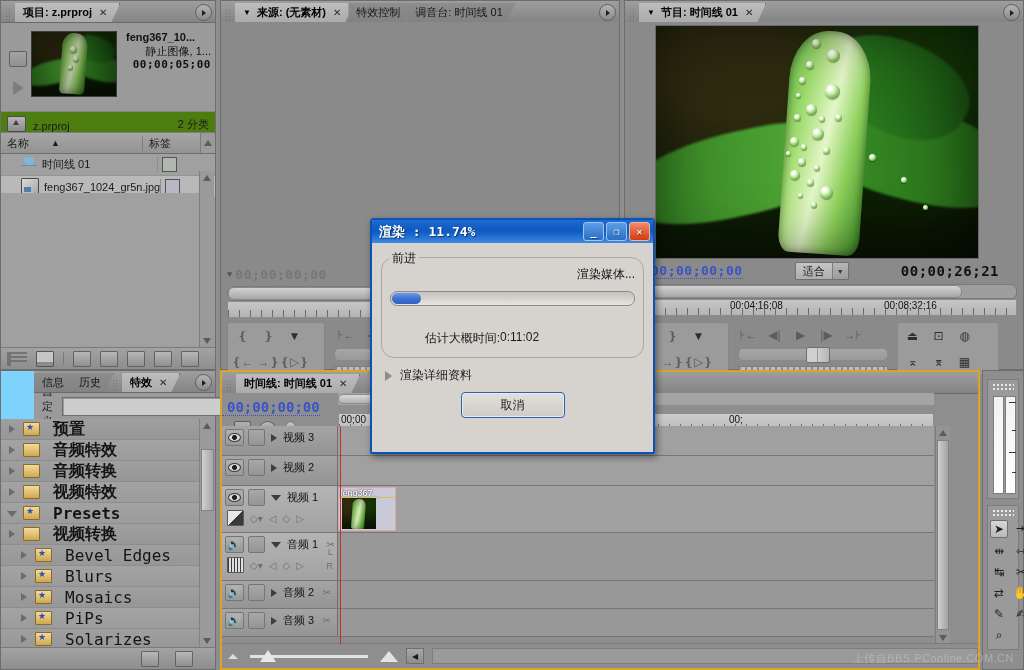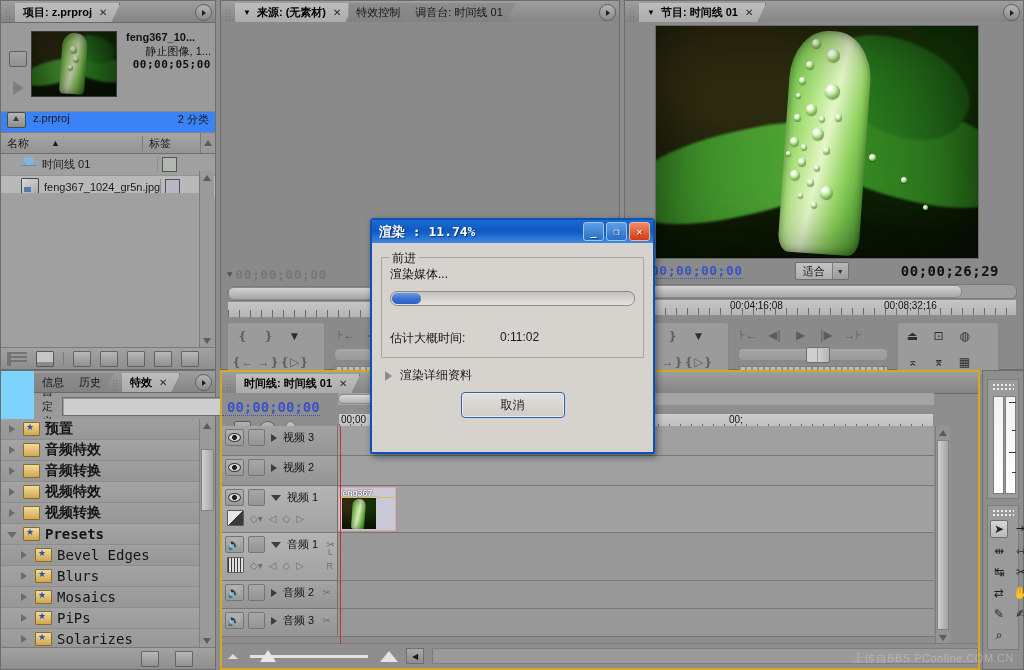--- a/index.html
+++ b/index.html
@@ -53,22 +53,22 @@
   #project{left:0;top:0;width:216px;height:370px;background:#9a9a9a;}
   .proj-preview{height:88px;display:flex;padding:6px 4px 2px 4px;box-sizing:border-box;}
   .pv-btns{width:26px;display:flex;flex-direction:column;align-items:center;gap:14px;padding-top:22px;}
   .pv-icon{width:16px;height:14px;opacity:.6;}
   .pv-icon.cam{border:1px solid #3b3b3b;background:linear-gradient(to bottom,#a9a9a9,#8c8c8c);border-radius:2px;}
   .pv-icon.play{width:0;height:0;border-left:11px solid #6a6a6a;border-top:7px solid transparent;border-bottom:7px solid transparent;}
   .pv-thumb{width:84px;height:64px;margin-top:2px;border:1px solid #3a3a3a;overflow:hidden;position:relative;background:#071003;}
   .pv-meta{flex:1;padding-left:9px;padding-top:1px;line-height:14px;}
   .pv-title{font-weight:bold;font-size:11px;color:#111;}
   .pv-sub{font-size:11px;color:#111;text-align:right;}
-  .proj-path{height:20px;display:flex;align-items:flex-start;padding:0 6px;font-size:11px;
-    border-top:1px solid #868686;border-bottom:1px solid #7d7d7d;background:#3b82f6;}
+  .proj-path{height:20px;display:flex;align-items:flex-end;padding:0 6px;font-size:11px;
+    border-top:1px solid #868686;border-bottom:1px solid #7d7d7d;background:#4d7c0f;}
   .proj-path .folder{width:17px;height:14px;margin-right:7px;border:1px solid #4a4a4a;border-radius:2px;
     background:linear-gradient(to bottom,#b5b5b5,#8d8d8d);position:relative;}
   .proj-path .folder::after{content:"";position:absolute;left:5px;top:3px;width:0;height:0;
     border-bottom:5px solid #3d3d3d;border-left:3px solid transparent;border-right:3px solid transparent;}
   .proj-count{margin-left:auto;font-size:11px;}
   .list-head{height:20px;display:flex;align-items:center;background:linear-gradient(to bottom,#a6a6a6,#939393);
     border-bottom:1px solid #6f6f6f;font-size:11px;}
   .lh-name{flex:1;padding-left:6px;display:flex;align-items:center;gap:22px;}
   .lh-sort{font-size:9px;}
   .lh-label{width:58px;border-left:1px solid #7d7d7d;padding-left:6px;box-sizing:border-box;}
@@ -171,21 +171,21 @@
     background:linear-gradient(to bottom,#9f9f9f,#979797);}
   .fx-row.alt{background:linear-gradient(to bottom,#a3a3a3,#9b9b9b);}
   .fx-tri{width:11px;height:11px;margin-left:6px;flex:0 0 auto;position:relative;}
   .fx-tri::after{content:"";position:absolute;left:2px;top:1px;width:0;height:0;
     border-left:6px solid #6b6b6b;border-top:4px solid transparent;border-bottom:4px solid transparent;}
   .fx-tri.open::after{left:0;top:3px;border-left:5px solid transparent;border-right:5px solid transparent;
     border-top:6px solid #6b6b6b;border-bottom:0;}
   .fx-folder{width:15px;height:12px;flex:0 0 auto;border-radius:1px;
     background:linear-gradient(to bottom,#f1dba0,#cfa84f);border:1px solid #8a6a25;position:relative;}
   .fx-folder.star::after{content:"★";position:absolute;left:2px;top:-2px;font-size:9px;color:#2f4fa8;line-height:12px;}
-  .fx-name{font-family:"DejaVu Sans Mono","Liberation Mono",monospace;font-size:14px;color:#141414;}
+  .fx-name{font-family:"DejaVu Sans Mono","Liberation Mono",monospace;font-size:16px;color:#141414;margin-left:8px;}
   .fx-name.cjk{font-family:"Liberation Sans",sans-serif;font-weight:bold;}
   .fx-scroll{position:absolute;right:0;top:48px;bottom:22px;width:15px;background:#9a9a9a;border-left:1px solid #818181;}
   .fx-scroll .thumb{position:absolute;left:1px;right:1px;top:30px;height:60px;
     background:linear-gradient(to right,#d0d0d0,#a5a5a5);border:1px solid #828282;}
   .fx-bottom{position:absolute;left:0;right:0;bottom:0;height:21px;background:linear-gradient(to bottom,#a2a2a2,#8e8e8e);
     border-top:1px solid #7a7a7a;display:flex;align-items:center;justify-content:flex-end;gap:16px;padding-right:22px;}
 
   
   #timeline{left:220px;top:370px;width:760px;height:300px;background:#8e8e8e;border:2px solid #d9a526;}
   .tl-tabbar{border-bottom:1px solid #6a6a6a;}
@@ -274,21 +274,21 @@
     background:linear-gradient(to bottom,#1d6bd0 0%,#0f59c2 45%,#1763cc 60%,#3f8ae0 100%);
     color:#fff;font-weight:bold;font-size:13px;padding-left:7px;gap:0;
     font-family:"DejaVu Sans Mono","Liberation Mono",monospace;
     text-shadow:1px 1px 1px rgba(0,0,0,.5);border-radius:2px 2px 0 0;}
   .rd-wbtns{margin-left:auto;display:flex;gap:2px;padding-right:3px;}
   .wb{width:19px;height:17px;border:1px solid #9dc6f0;border-radius:3px;
     display:flex;align-items:center;justify-content:center;font-size:10px;color:#fff;
     background:linear-gradient(to bottom,#5e9ee6,#2a6fc4);}
   .wb.close{background:linear-gradient(to bottom,#f08a6a,#d43a12);border-color:#f2b59a;font-weight:bold;}
   .rd-body{padding:6px 9px 0 9px;}
-  .rd-group{border:1px solid #a9a6a1;border-radius:1px;padding:6px 8px 10px 8px;position:relative;margin-top:8px;}
+  .rd-group{border:1px solid #a9a6a1;border-radius:13px;padding:6px 8px 10px 8px;position:relative;margin-top:8px;text-align:right;}
   .rd-legend{position:absolute;top:-8px;left:7px;background:#d6d3ce;padding:0 3px;font-size:12px;color:#111;}
   .rd-status{font-size:12px;color:#111;margin:2px 0 8px 0;}
   .progress{height:13px;background:linear-gradient(to bottom,#c4c2bd,#e6e4e0);
     border:1px solid #8e8b86;border-radius:7px;overflow:hidden;position:relative;}
   .progress .fill{position:absolute;left:1px;top:1px;bottom:1px;border-radius:6px;
     background:linear-gradient(to bottom,#6d9ae8,#3a6fd0 55%,#2f61c2);}
   .rd-eta{display:flex;font-size:12px;margin-top:24px;}
   .rd-eta .lbl{min-width:110px;}
   .rd-det{display:flex;align-items:center;gap:8px;margin:9px 0 0 4px;font-size:12px;}
   .rd-det .tri{width:0;height:0;border-left:7px solid #8b8b8b;border-top:5px solid transparent;border-bottom:5px solid transparent;}
@@ -496,21 +496,21 @@
       </div>
 
       <div class="mon-tc-row" style="top:239px;justify-content:space-between;">
         <span class="tc blue" style="margin-left:20px;">00;00;00;00</span>
         <span class="prg-fit">
           <span class="fit-box">
             <span class="t">适合</span>
             <span class="d">▼</span>
           </span>
         </span>
-        <span class="tc dark" style="margin-right:18px;font-size:14px;">00;00;26;29</span>
+        <span class="tc dark" style="margin-right:18px;font-size:14px;">00;00;26;21</span>
       </div>
 
       <div class="mon-scrollbar" style="top:262px;">
           <div class="thumb" style="width:86%;"></div>
         </div>
 
       <div class="mon-ruler" style="top:277px;">
         <div class="lbl" style="left:8px;">0</div>
         <div class="lbl" style="left:98px;">00;04;16;08</div>
         <div class="lbl" style="left:252px;">00;08;32;16</div>
@@ -586,29 +586,29 @@
       <div class="fx-row">
         <span class="fx-tri"></span>
         <span class="fx-folder"></span>
         <span class="fx-name cjk">音频转换</span>
       </div>
       <div class="fx-row alt">
         <span class="fx-tri"></span>
         <span class="fx-folder"></span>
         <span class="fx-name cjk">视频特效</span>
       </div>
+      <div class="fx-row alt">
+        <span class="fx-tri open"></span>
+        <span class="fx-folder star"></span>
+        <span class="fx-name" style="font-weight:bold;">Presets</span>
+      </div>
       <div class="fx-row">
         <span class="fx-tri"></span>
         <span class="fx-folder"></span>
         <span class="fx-name cjk">视频转换</span>
-      </div>
-      <div class="fx-row alt">
-        <span class="fx-tri open"></span>
-        <span class="fx-folder star"></span>
-        <span class="fx-name" style="font-weight:bold;">Presets</span>
       </div>
       <div class="fx-row">
         <span class="fx-tri" style="margin-left:18px;"></span>
         <span class="fx-folder star"></span>
         <span class="fx-name">Bevel Edges</span>
       </div>
       <div class="fx-row alt">
         <span class="fx-tri" style="margin-left:18px;"></span>
         <span class="fx-folder star"></span>
         <span class="fx-name">Blurs</span>

